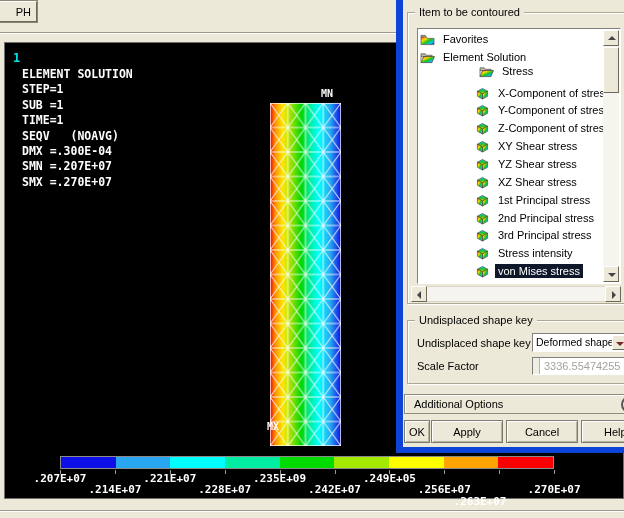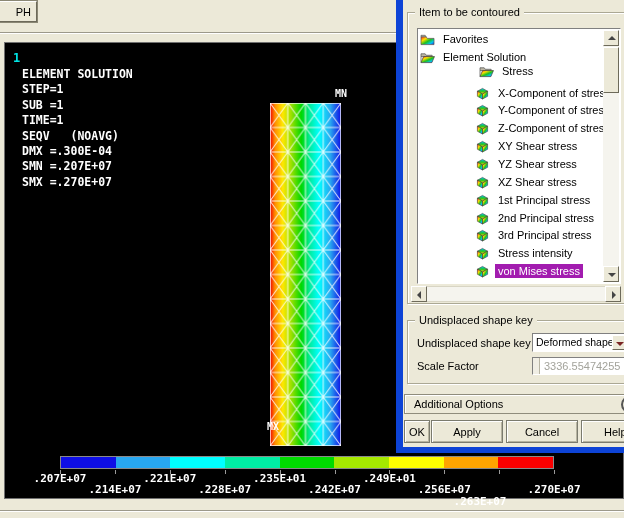--- a/index.html
+++ b/index.html
@@ -33,21 +33,21 @@
   }
   #contour-bar {
     position:absolute; left:265px; top:60px; width:71px; height:343px;
     background:linear-gradient(to right,
       #f00000 0%, #ff8c00 7%, #ffe800 18%, #9be000 30%, #00d800 44%,
       #00eda4 57%, #00ffff 69%, #28a7f0 85%, #0e0ee6 100%);
   }
   #contour-bar svg { position:absolute; left:0; top:0; }
   .node-label { position:absolute; color:#fff; font-family:"DejaVu Sans Mono", monospace;
     font-size:10px; font-weight:700; }
-  #mn-label { left:330px; top:45px; }
+  #mn-label { left:316px; top:45px; }
   #mx-label { left:262px; top:378px; }
 
   #legend-bar {
     position:absolute; left:55px; top:413px; width:494px; height:13px;
     display:flex; border:1px solid #8a8a8a;
   }
   .lseg { flex:1 1 0; height:100%; }
   .ltick { position:absolute; top:427px; width:1px; height:4px; background:#9a9a9a; }
   #legend-labels { position:absolute; left:0; top:429px; width:620px; height:24px; }
   .llabel { position:absolute; transform:translateX(-50%); color:#fff; white-space:nowrap;
@@ -64,21 +64,21 @@
     white-space:nowrap; }
   #group-contour { left:4px; top:12px; width:260px; height:292px; }
   #group-shape   { left:4px; top:320px; width:260px; height:64px; }
 
   #tree-box { position:absolute; left:9px; top:15px; width:204px; height:256px;
     background:#fff; border:1px solid; border-color:#808080 #fff #fff #808080; overflow:hidden; }
   #tree-rows { position:absolute; left:0; top:0; right:17px; bottom:0; }
   .trow { position:absolute; left:0; width:100%; height:17px; cursor:pointer; }
   .ticon { position:absolute; top:1px; width:15px; height:13px; }
   .tlabel { position:absolute; top:0; white-space:nowrap; padding:1px 3px; }
-  .tlabel.sel { background:#a21caf; color:#fff; }
+  .tlabel.sel { background:#0f172a; color:#fff; }
 
   .vscroll { position:absolute; top:1px; right:1px; bottom:1px; width:16px; background:#f5f4ee; }
   .hscroll { position:absolute; left:3px; top:273px; width:210px; height:16px; background:#f5f4ee;
     border:1px solid #d8d5c4; }
   .sbtn { position:absolute; background:#ECE9D8; border:1px solid;
     border-color:#fff #6d6a5a #6d6a5a #fff; width:16px; height:16px; cursor:pointer; }
   .sbtn i { position:absolute; width:0; height:0; border:4px solid transparent; }
   .sbtn .a-up    { left:4px; top:1px;  border-bottom-color:#444; }
   .sbtn .a-down  { left:4px; top:6px;  border-top-color:#444; }
   .sbtn .a-left  { left:1px; top:4px;  border-right-color:#444; }
@@ -198,23 +198,23 @@
         <div class="ltick" style="left: 384.4px;"></div>
         <div class="ltick" style="left: 439.3px;"></div>
         <div class="ltick" style="left: 494.2px;"></div>
         <div class="ltick" style="left: 549.1px;"></div>
       </div>
     <div id="legend-labels">
         <span class="llabel" style="left: 55px; top: 0px;">.207E+07</span>
         <span class="llabel" style="left: 109.9px; top: 11px;">.214E+07</span>
         <span class="llabel" style="left: 164.8px; top: 0px;">.221E+07</span>
         <span class="llabel" style="left: 219.7px; top: 11px;">.228E+07</span>
-        <span class="llabel" style="left: 274.6px; top: 0px;">.235E+01</span>
+        <span class="llabel" style="left: 274.6px; top: 0px;">.235E+09</span>
         <span class="llabel" style="left: 329.5px; top: 11px;">.242E+07</span>
-        <span class="llabel" style="left: 384.4px; top: 0px;">.249E+01</span>
+        <span class="llabel" style="left: 384.4px; top: 0px;">.249E+05</span>
         <span class="llabel" style="left: 439.3px; top: 11px;">.256E+07</span>
         <span class="llabel" style="left: 475px; top: 0px; margin-top: 23px;">.263E+07</span>
         <span class="llabel" style="left: 549.1px; top: 11px;">.270E+07</span>
       </div>
   </div>
 
   <div id="groove-bottom" class="groove"></div>
 
   <div id="dialog">
 

